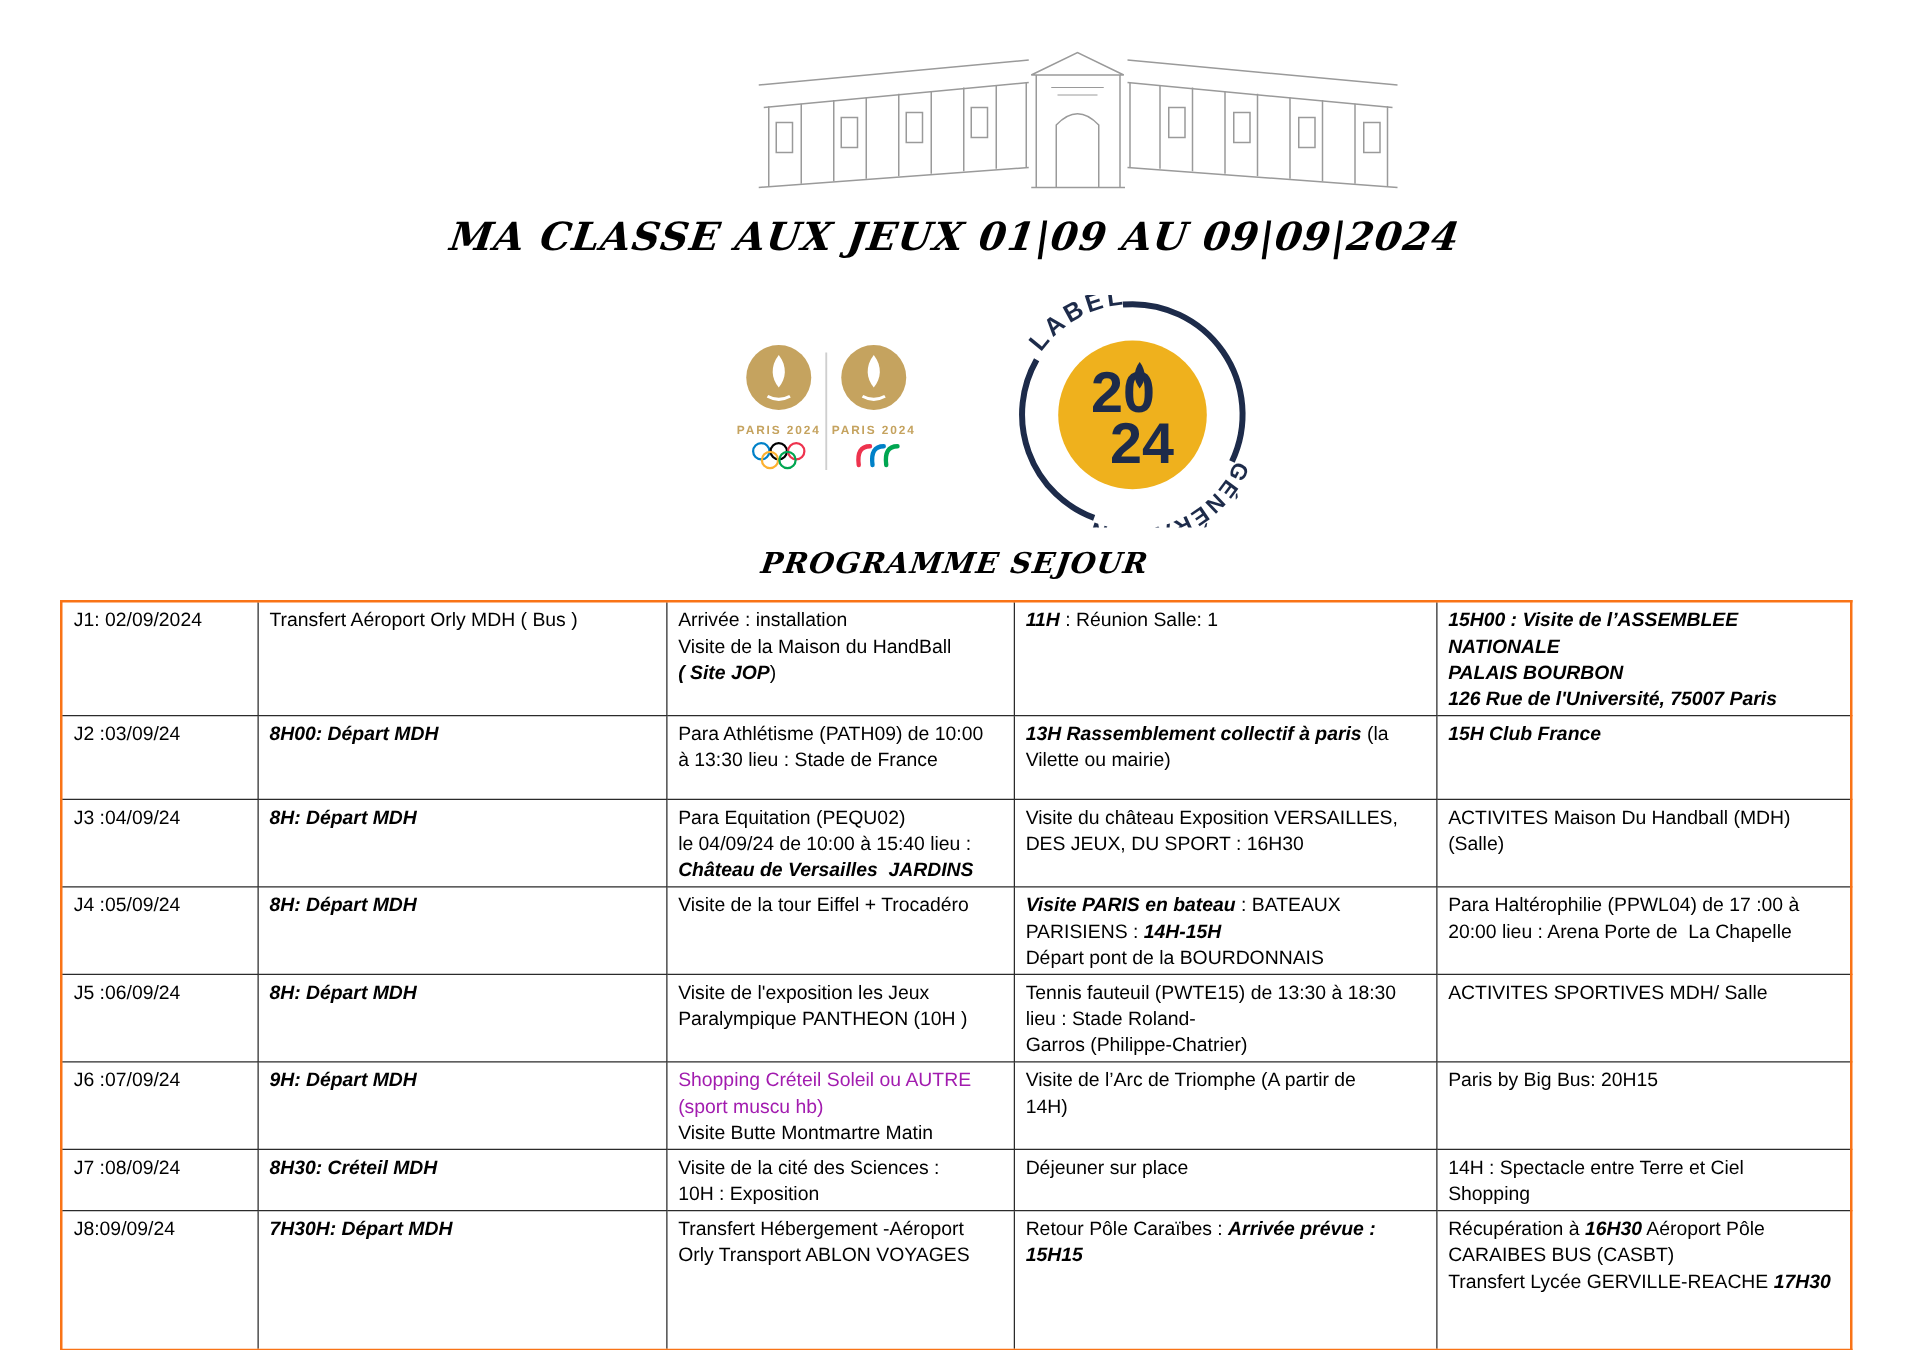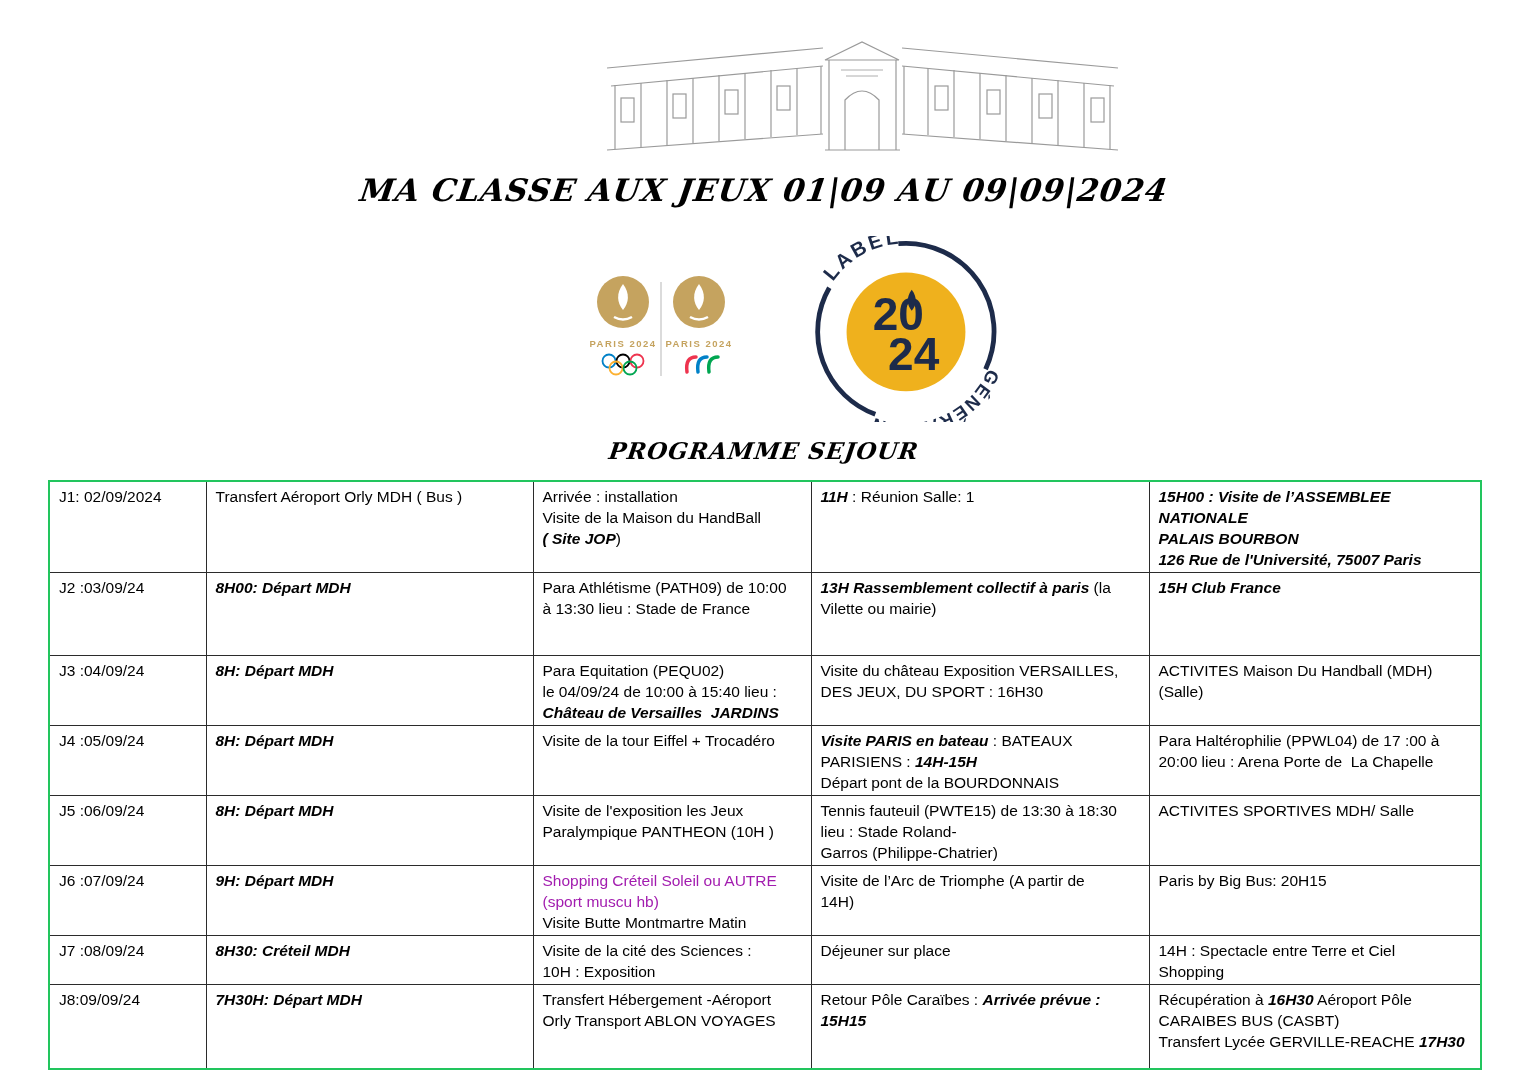--- a/index.html
+++ b/index.html
@@ -21,29 +21,29 @@
   .script{font-family:"DejaVu Serif",serif;font-style:italic;font-weight:700;transform:skewX(-8deg);}
   .main-title{position:absolute;left:0;right:0;top:172px;text-align:center;font-size:31px;letter-spacing:1px;}
   .section-title{position:absolute;left:0;right:0;top:437px;text-align:center;font-size:23px;letter-spacing:1px;}
 
   
   .paris-logos{position:absolute;left:585px;top:272px;}
   .label2024{position:absolute;left:810px;top:236px;}
 
   
   table.prog{position:absolute;left:48px;top:480px;width:1432px;border-collapse:collapse;
-             table-layout:fixed;border:2px solid #22c55e;}
+             table-layout:fixed;border:2px solid #f97316;}
   table.prog td{border:1.5px solid #2b2b2b;vertical-align:top;padding:4px 9px 2px 9px;
                 font-size:15.5px;line-height:21px;}
   table.prog td span{white-space:pre-wrap;}
   table.prog .b{font-weight:bold;font-style:italic;}
   col.c1{width:157px}col.c2{width:327px}col.c3{width:278px}col.c4{width:338px}col.c5{width:332px}
-  tr:nth-child(1){height:90px}tr:nth-child(2){height:83px}tr:nth-child(3){height:68px}
+  tr:nth-child(1){height:90px}tr:nth-child(2){height:67px}tr:nth-child(3){height:68px}
   tr:nth-child(4){height:67px}tr:nth-child(5){height:68px}tr:nth-child(6){height:66px}
-  tr:nth-child(7){height:46px}tr:nth-child(8){height:84px}
+  tr:nth-child(7){height:46px}tr:nth-child(8){height:111px}
 </style>
 </head>
 <body>
 
 <div class="page">
 
 
   <svg class="sketch" width="515" height="120" viewBox="0 0 515 120" fill="none" stroke="#9a9a9a" stroke-width="1.2">
 
     <path d="M2,30 L218,10"></path>

